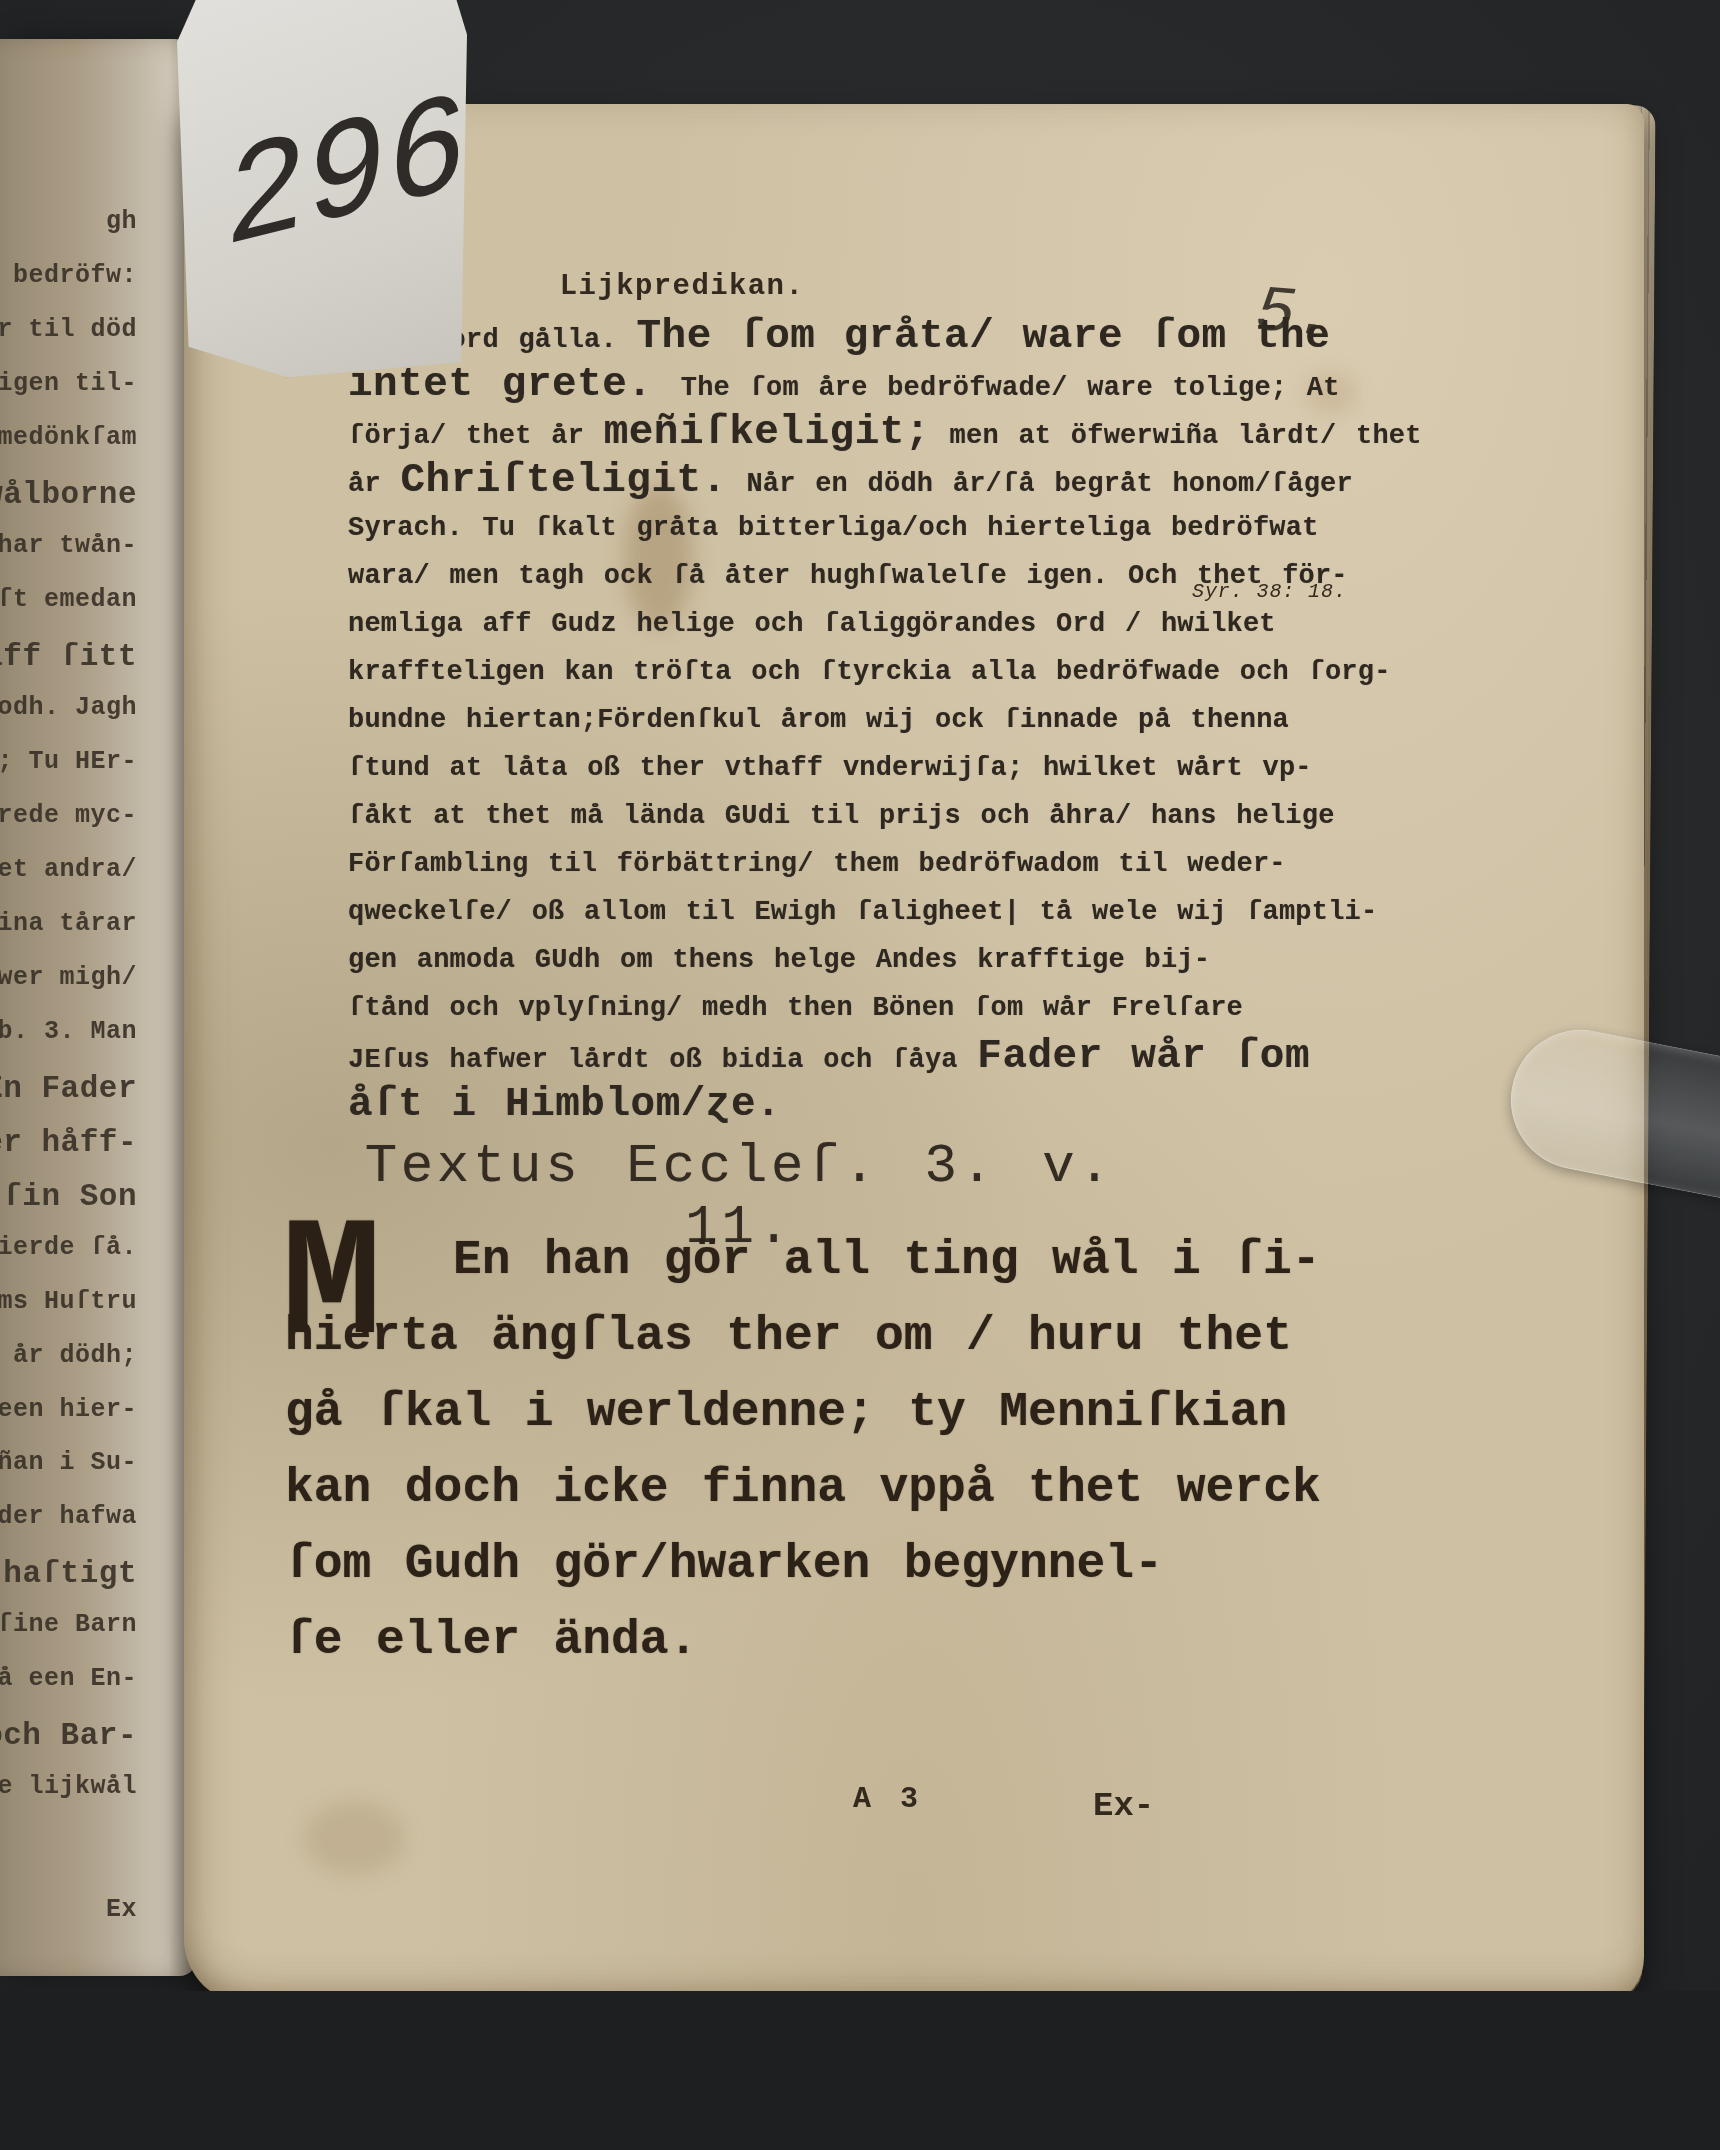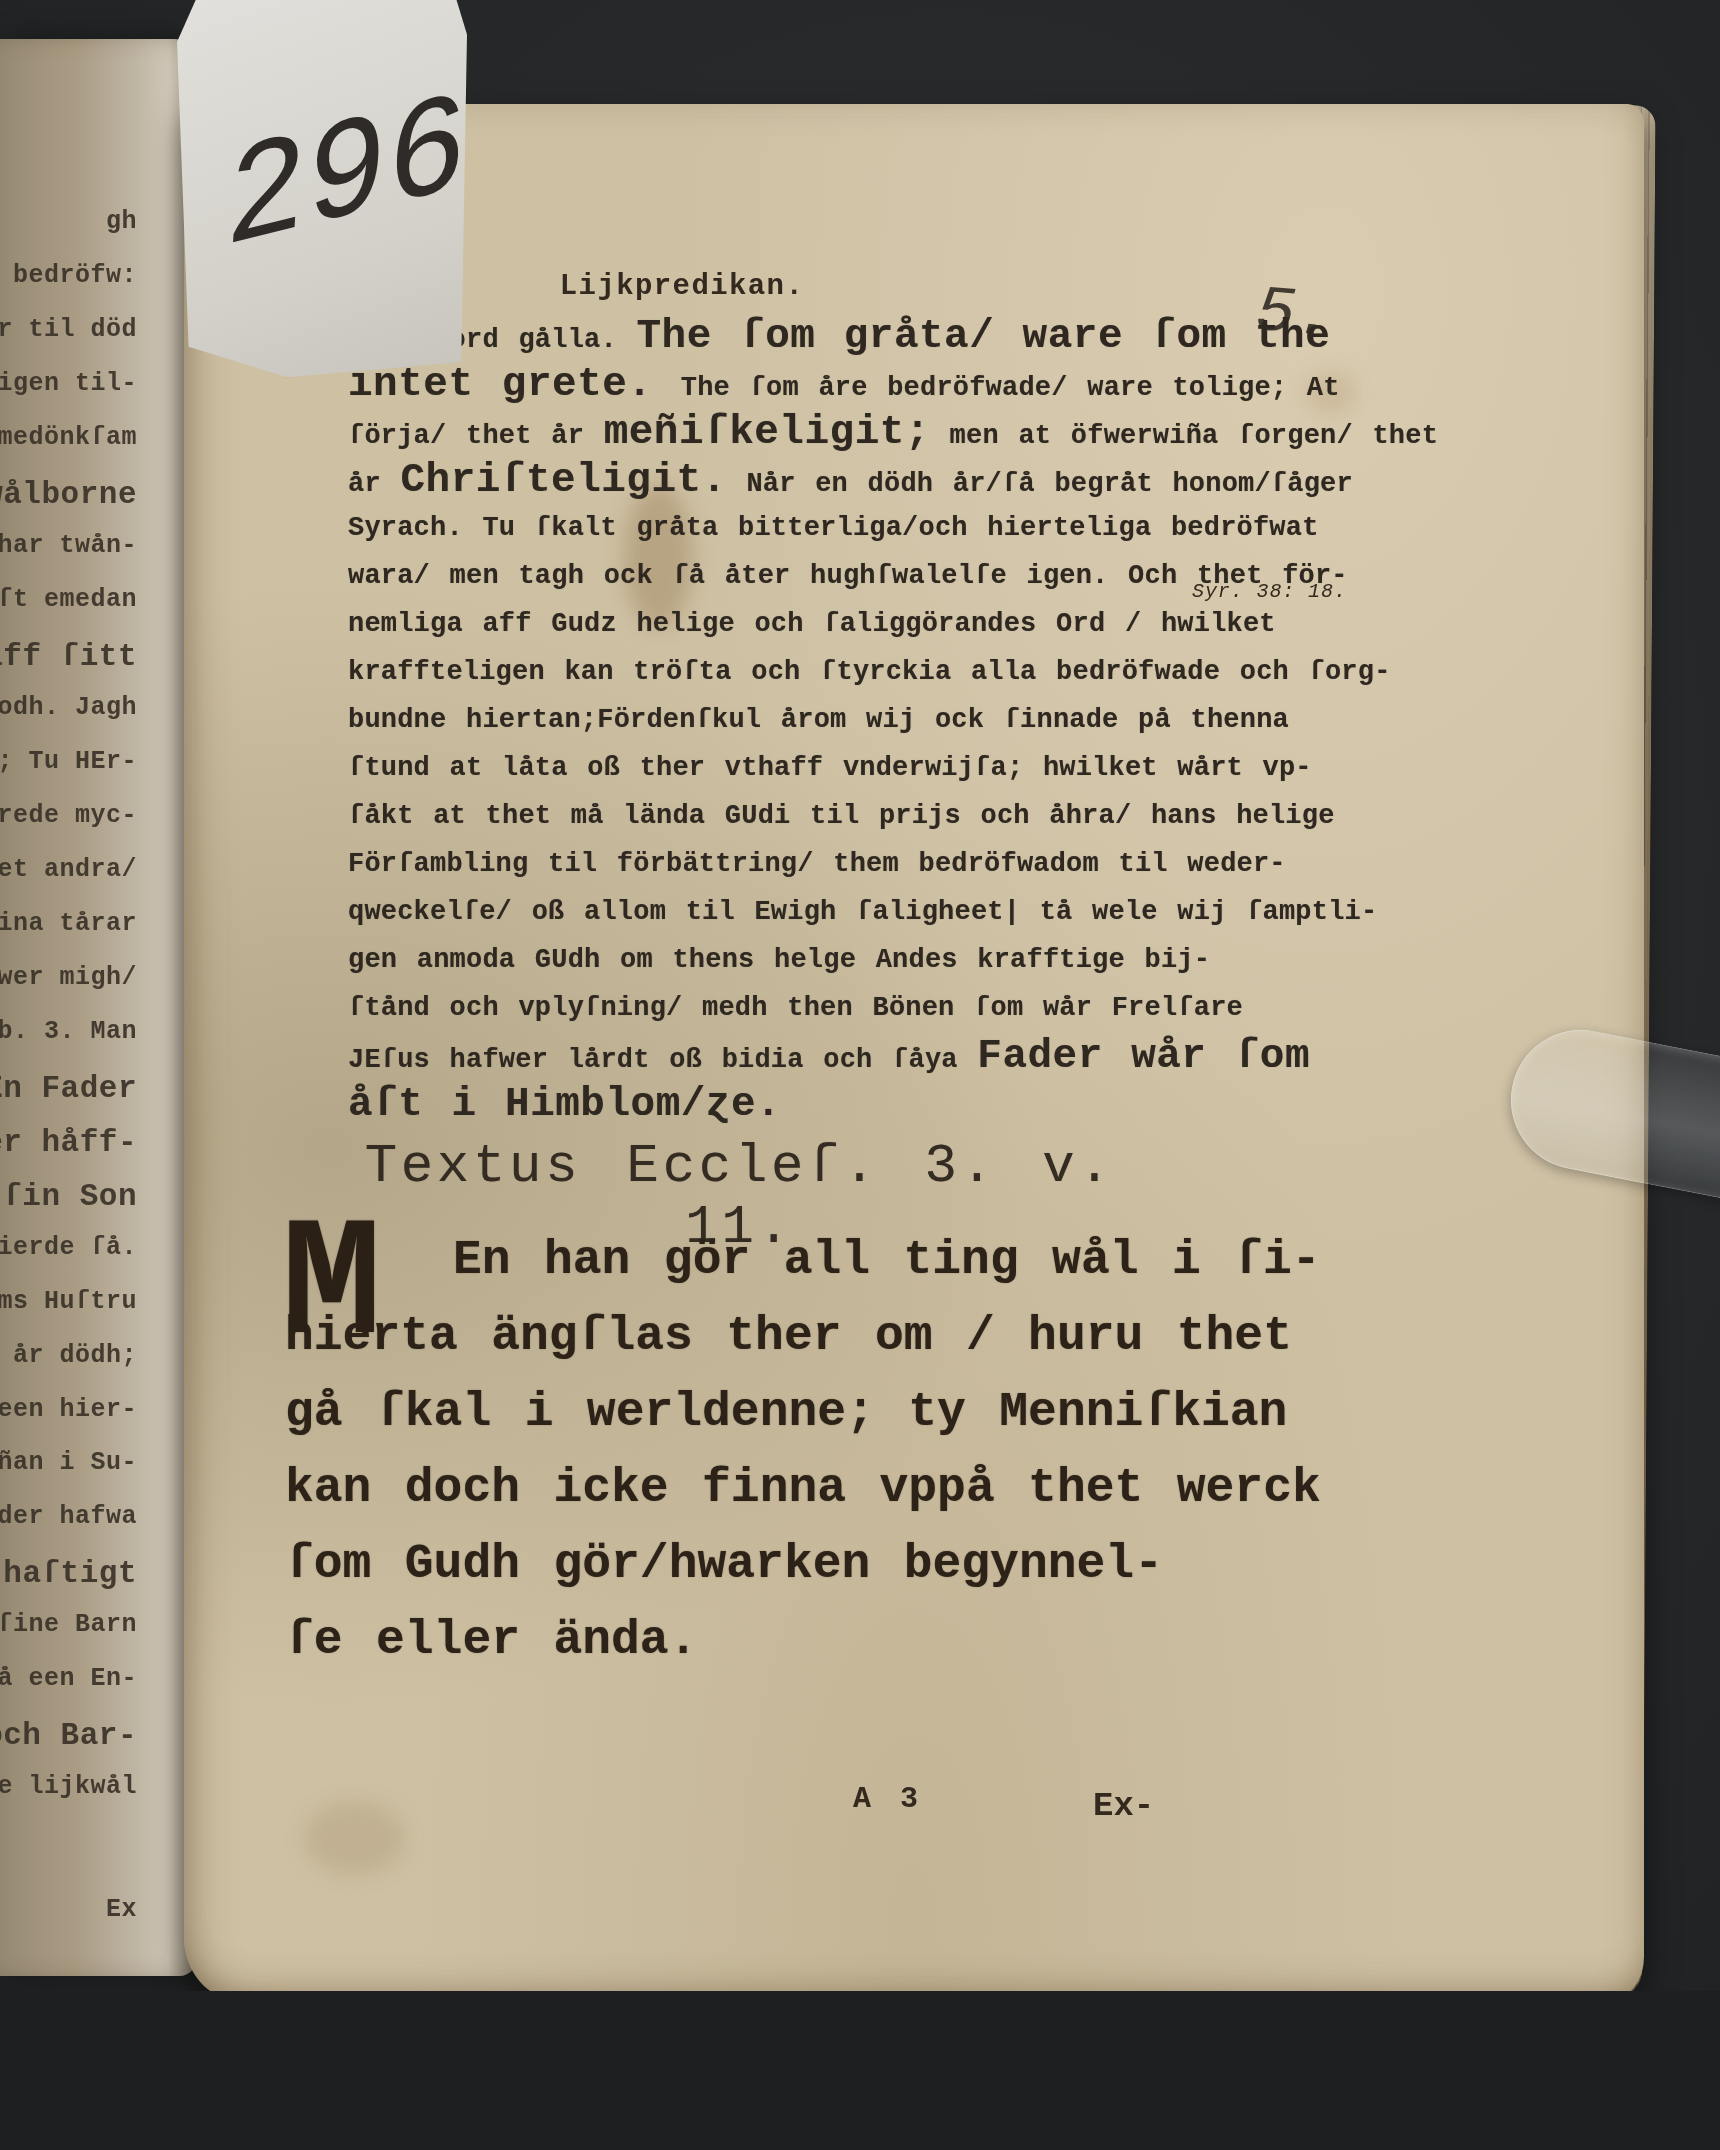--- a/index.html
+++ b/index.html
@@ -138,21 +138,21 @@
     <div class="stain stain-a"></div>
     <div class="stain stain-b"></div>
     <div class="stain stain-c"></div>
 
     <div class="header">Lijkpredikan.</div>
     <div class="folio">5.</div>
 
     <div class="intro" id="intro-block">
         <div class="t-line"><span>Pauli ord gålla.   </span><span class="em">The ſom gråta/ ware ſom the</span></div>
         <div class="t-line"><span class="em">intet grete.   </span><span>The ſom åre bedröfwade/ ware tolige;  At</span></div>
-        <div class="t-line"><span>ſörja/ thet år </span><span class="em">meñiſkeligit;</span><span> men at öfwerwiña ſorgen/ thet</span></div>
+        <div class="t-line"><span>ſörja/ thet år </span><span class="em">meñiſkeligit;</span><span> men at öfwerwiña lårdt/ thet</span></div>
         <div class="t-line"><span>år </span><span class="em">Chriſteligit.</span><span> Når en dödh år/ſå begråt honom/ſåger</span></div>
         <div class="t-line"><span>Syrach.  Tu ſkalt gråta bitterliga/och hierteliga bedröfwat</span></div>
         <div class="t-line"><span>wara/ men tagh ock ſå åter hughſwalelſe igen.  Och thet för-</span></div>
         <div class="t-line"><span>nemliga aff Gudz helige och ſaliggörandes Ord /  hwilket</span></div>
         <div class="t-line"><span>kraffteligen kan tröſta och ſtyrckia alla bedröfwade och ſorg-</span></div>
         <div class="t-line"><span>bundne hiertan;Fördenſkul årom wij ock ſinnade på thenna</span></div>
         <div class="t-line"><span>ſtund at låta oß ther vthaff vnderwijſa;  hwilket wårt vp-</span></div>
         <div class="t-line"><span>ſåkt at thet må lända GUdi til  prijs och åhra/  hans helige</span></div>
         <div class="t-line"><span>Förſambling til förbättring/  them bedröfwadom til weder-</span></div>
         <div class="t-line"><span>qweckelſe/ oß allom til Ewigh ſaligheet|  tå wele wij ſamptli-</span></div>

